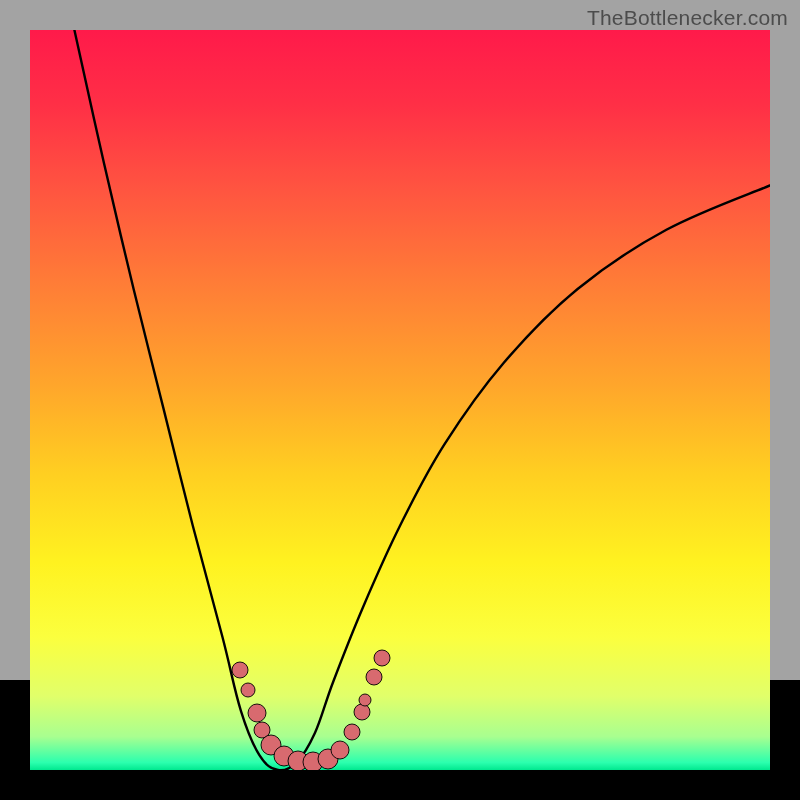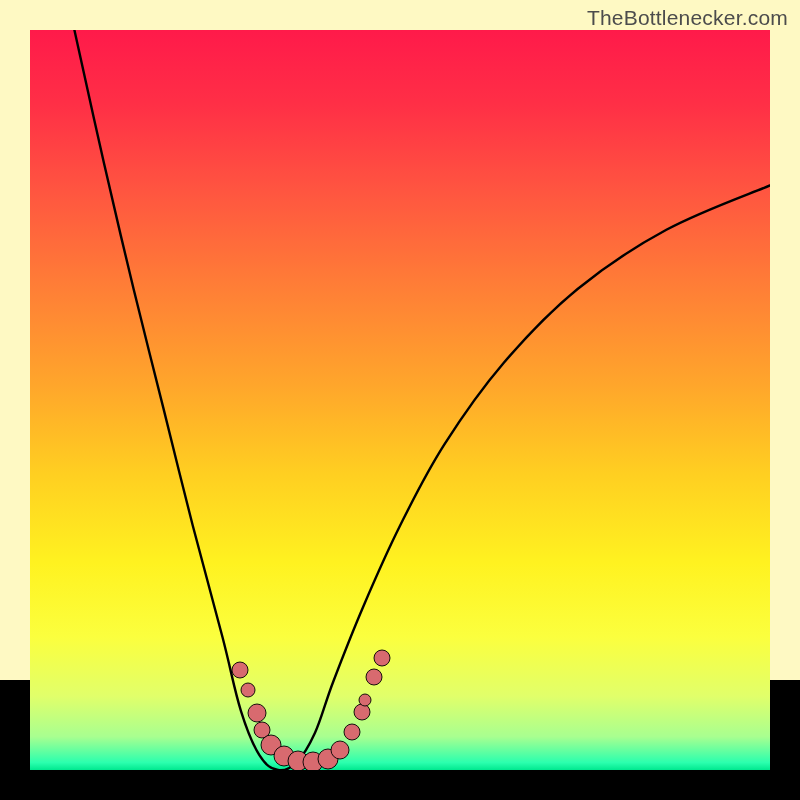--- a/index.html
+++ b/index.html
@@ -10,21 +10,21 @@
     background: #000;
     overflow: hidden;
     font-family: Arial, Helvetica, sans-serif;
   }
   .frame {
     position: absolute;
     left: 0;
     top: 0;
     width: 800px;
     height: 680px;
-    background: #fef9c3;
+    background: #a3a3a3;
   }
   .plot-area {
     position: absolute;
     left: 30px;
     top: 30px;
     width: 740px;
     height: 740px;
     overflow: hidden;
   }
   .gradient {

